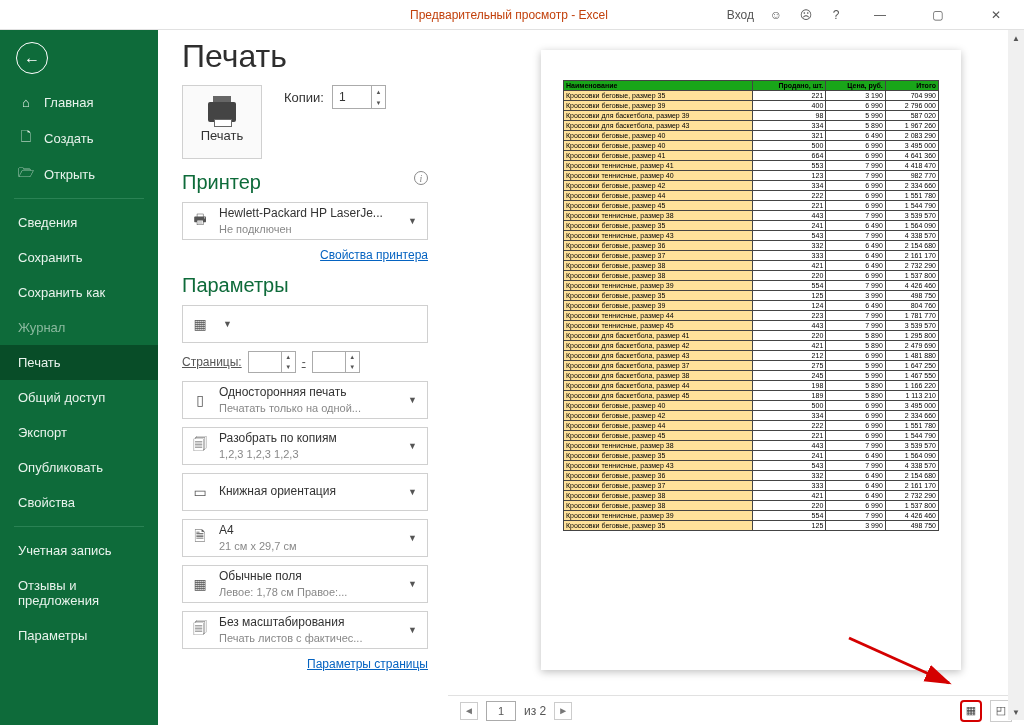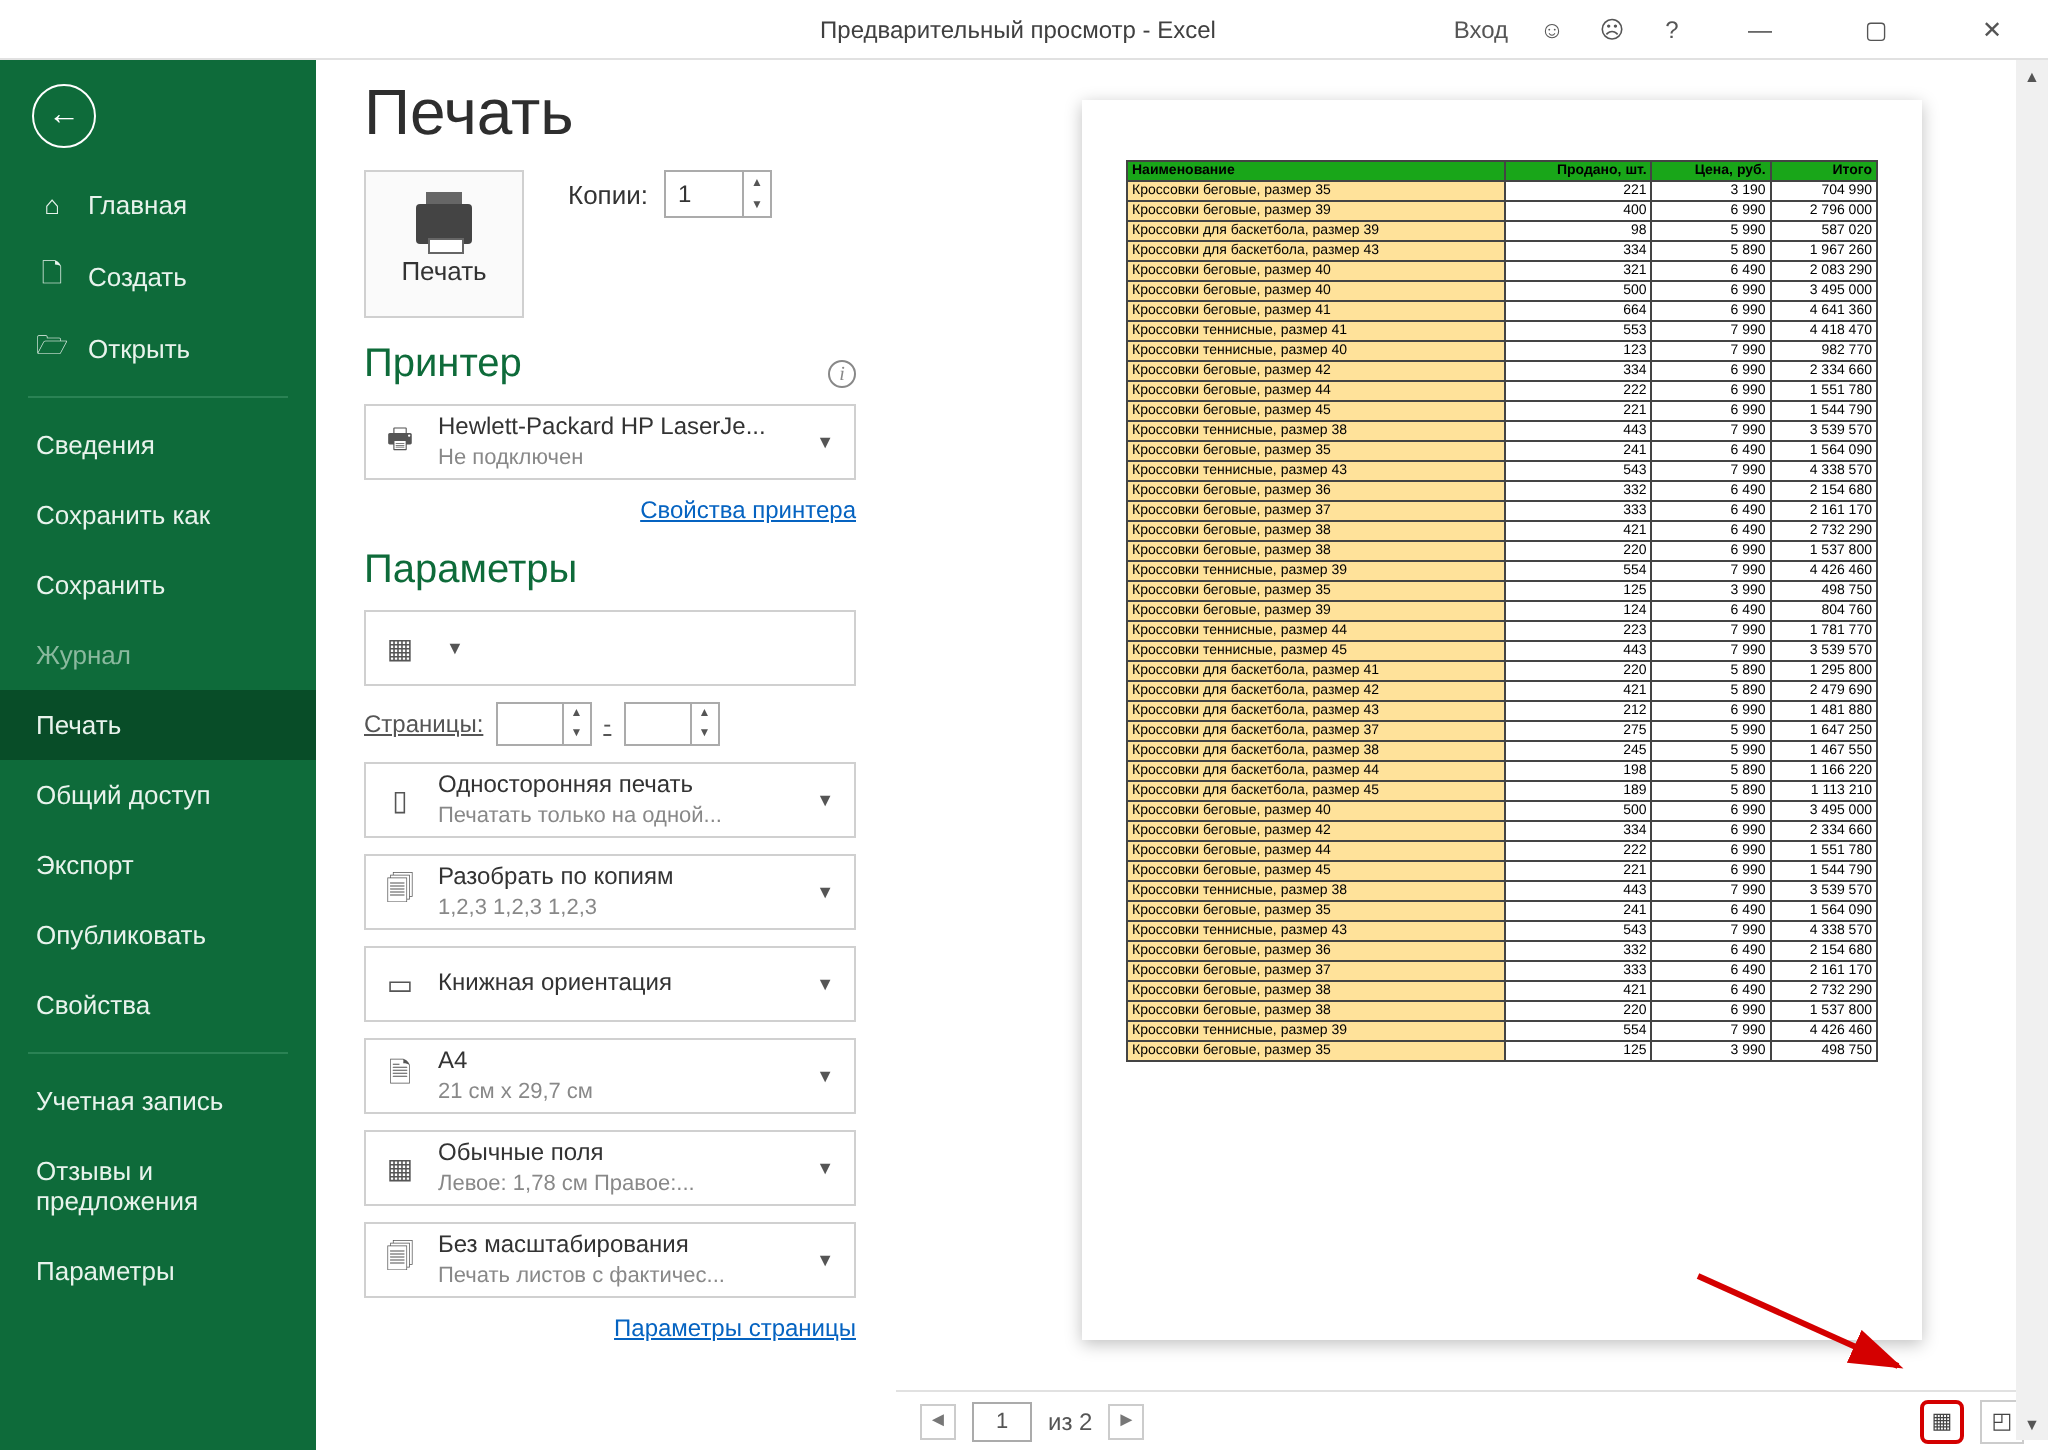--- a/index.html
+++ b/index.html
@@ -1,19 +1,19 @@
 <!DOCTYPE html>
 <html><head>
 <meta charset="utf-8">
 <style>
 * { margin:0; padding:0; box-sizing:border-box; font-family:"Segoe UI",Arial,sans-serif; }
 body { width:1024px; height:725px; background:#fff; overflow:hidden; position:relative; }
 .titlebar { height:30px; display:flex; align-items:center; background:#fff; border-bottom:1px solid #e1e1e1; }
 .ttl-spacer { flex:1; }
-.ttl-title { flex:1; text-align:center; font-size:12px; color:#404040; }
+.ttl-title { flex:1; text-align:center; font-size:12px; color:#c2410c; }
 .ttl-right { flex:1; display:flex; justify-content:flex-end; align-items:center; gap:14px; padding-right:6px; }
 .ttl-right span { font-size:12px; color:#555; }
 .ttl-ico { width:16px; height:16px; display:inline-flex; align-items:center; justify-content:center; color:#444; font-size:14px; }
 .winbtn { width:44px; height:30px; display:inline-flex; align-items:center; justify-content:center; font-size:12px; color:#333; }
 .main { display:flex; height:695px; }
 .sidebar { width:158px; background:#0e6b3a; color:#e8f3ec; display:flex; flex-direction:column; padding-top:8px; }
 .back { width:32px; height:32px; border:1px solid #fff; border-radius:50%; margin:4px 0 10px 16px; display:flex; align-items:center; justify-content:center; color:#fff; font-size:16px; }
 .nav-item { padding:10px 18px; font-size:13px; display:flex; align-items:center; gap:10px; cursor:pointer; }
 .nav-item.sel { background:#084d28; }
 .nav-item.dim { color:#8ab99e; }
@@ -23,21 +23,21 @@
 .pgtitle { font-size:32px; font-weight:300; color:#2e2e2e; margin-bottom:6px; }
 .printrow { display:flex; align-items:flex-start; gap:22px; }
 .printbtn { width:80px; height:74px; border:1px solid #d0d0d0; background:#fafafa; display:flex; flex-direction:column; align-items:center; justify-content:center; gap:6px; font-size:13px; color:#333; }
 .printer-ico { width:28px; height:20px; background:#444; position:relative; border-radius:2px; }
 .printer-ico::before { content:""; position:absolute; top:-6px; left:5px; width:18px; height:6px; background:#666; }
 .printer-ico::after { content:""; position:absolute; bottom:-5px; left:6px; width:16px; height:6px; background:#fff; border:1px solid #666; }
 .copies { display:flex; align-items:center; gap:8px; font-size:13px; color:#333; }
 .numbox { width:54px; height:24px; border:1px solid #ababab; display:flex; align-items:center; padding:0 6px; font-size:12px; position:relative; }
 .spin { position:absolute; right:0; top:0; width:14px; height:100%; border-left:1px solid #ababab; display:flex; flex-direction:column; }
 .spin div { flex:1; display:flex; align-items:center; justify-content:center; font-size:6px; color:#555; }
-.section-h { font-size:20px; color:#0e6b3a; font-weight:400; margin-top:8px; display:flex; justify-content:space-between; align-items:flex-end; }
+.section-h { font-size:20px; color:#0e6b3a; font-weight:400; margin-top:8px; display:flex; justify-content:space-between; align-items:flex-start; }
 .info-i { width:14px; height:14px; border:1px solid #888; border-radius:50%; font-size:10px; color:#888; display:flex; align-items:center; justify-content:center; font-style:italic; font-family:serif; }
 .opt { background:#fff; border:1px solid #d0d0d0; padding:3px 6px; display:flex; align-items:center; gap:8px; font-size:12px; color:#333; position:relative; margin-top:4px; min-height:38px; }
 .opt .ico { width:22px; height:22px; display:flex; align-items:center; justify-content:center; color:#555; font-size:14px; flex-shrink:0; }
 .opt .txt { flex:1; line-height:1.3; overflow:hidden; }
 .opt .sub { color:#888; font-size:11px; white-space:nowrap; overflow:hidden; text-overflow:ellipsis; }
 .opt .dd { color:#555; font-size:9px; padding:0 4px; }
 .small-row { display:flex; align-items:center; gap:6px; margin-top:4px; font-size:12px; color:#555;text-decoration:underline; }
 .small-row .numbox { width:48px; height:22px; }
 .link { color:#0563c1; font-size:12px; text-align:right; margin-top:4px; cursor:pointer;text-decoration:underline; }
 .preview { flex:1; background:#fff; position:relative; display:flex; flex-direction:column; }
@@ -93,24 +93,24 @@
           <span class="nav-ico">🗁</span>
           <span>Открыть</span>
         </div>
       </div>
     <div class="nav-sep"></div>
     <div id="nav-mid">
         <div class="nav-item">
           <span>Сведения</span>
         </div>
         <div class="nav-item">
+          <span>Сохранить</span>
+        </div>
+        <div class="nav-item">
           <span>Сохранить как</span>
-        </div>
-        <div class="nav-item">
-          <span>Сохранить</span>
         </div>
         <div class="nav-item dim">
           <span>Журнал</span>
         </div>
         <div class="nav-item sel">
           <span>Печать</span>
         </div>
         <div class="nav-item">
           <span>Общий доступ</span>
         </div>

